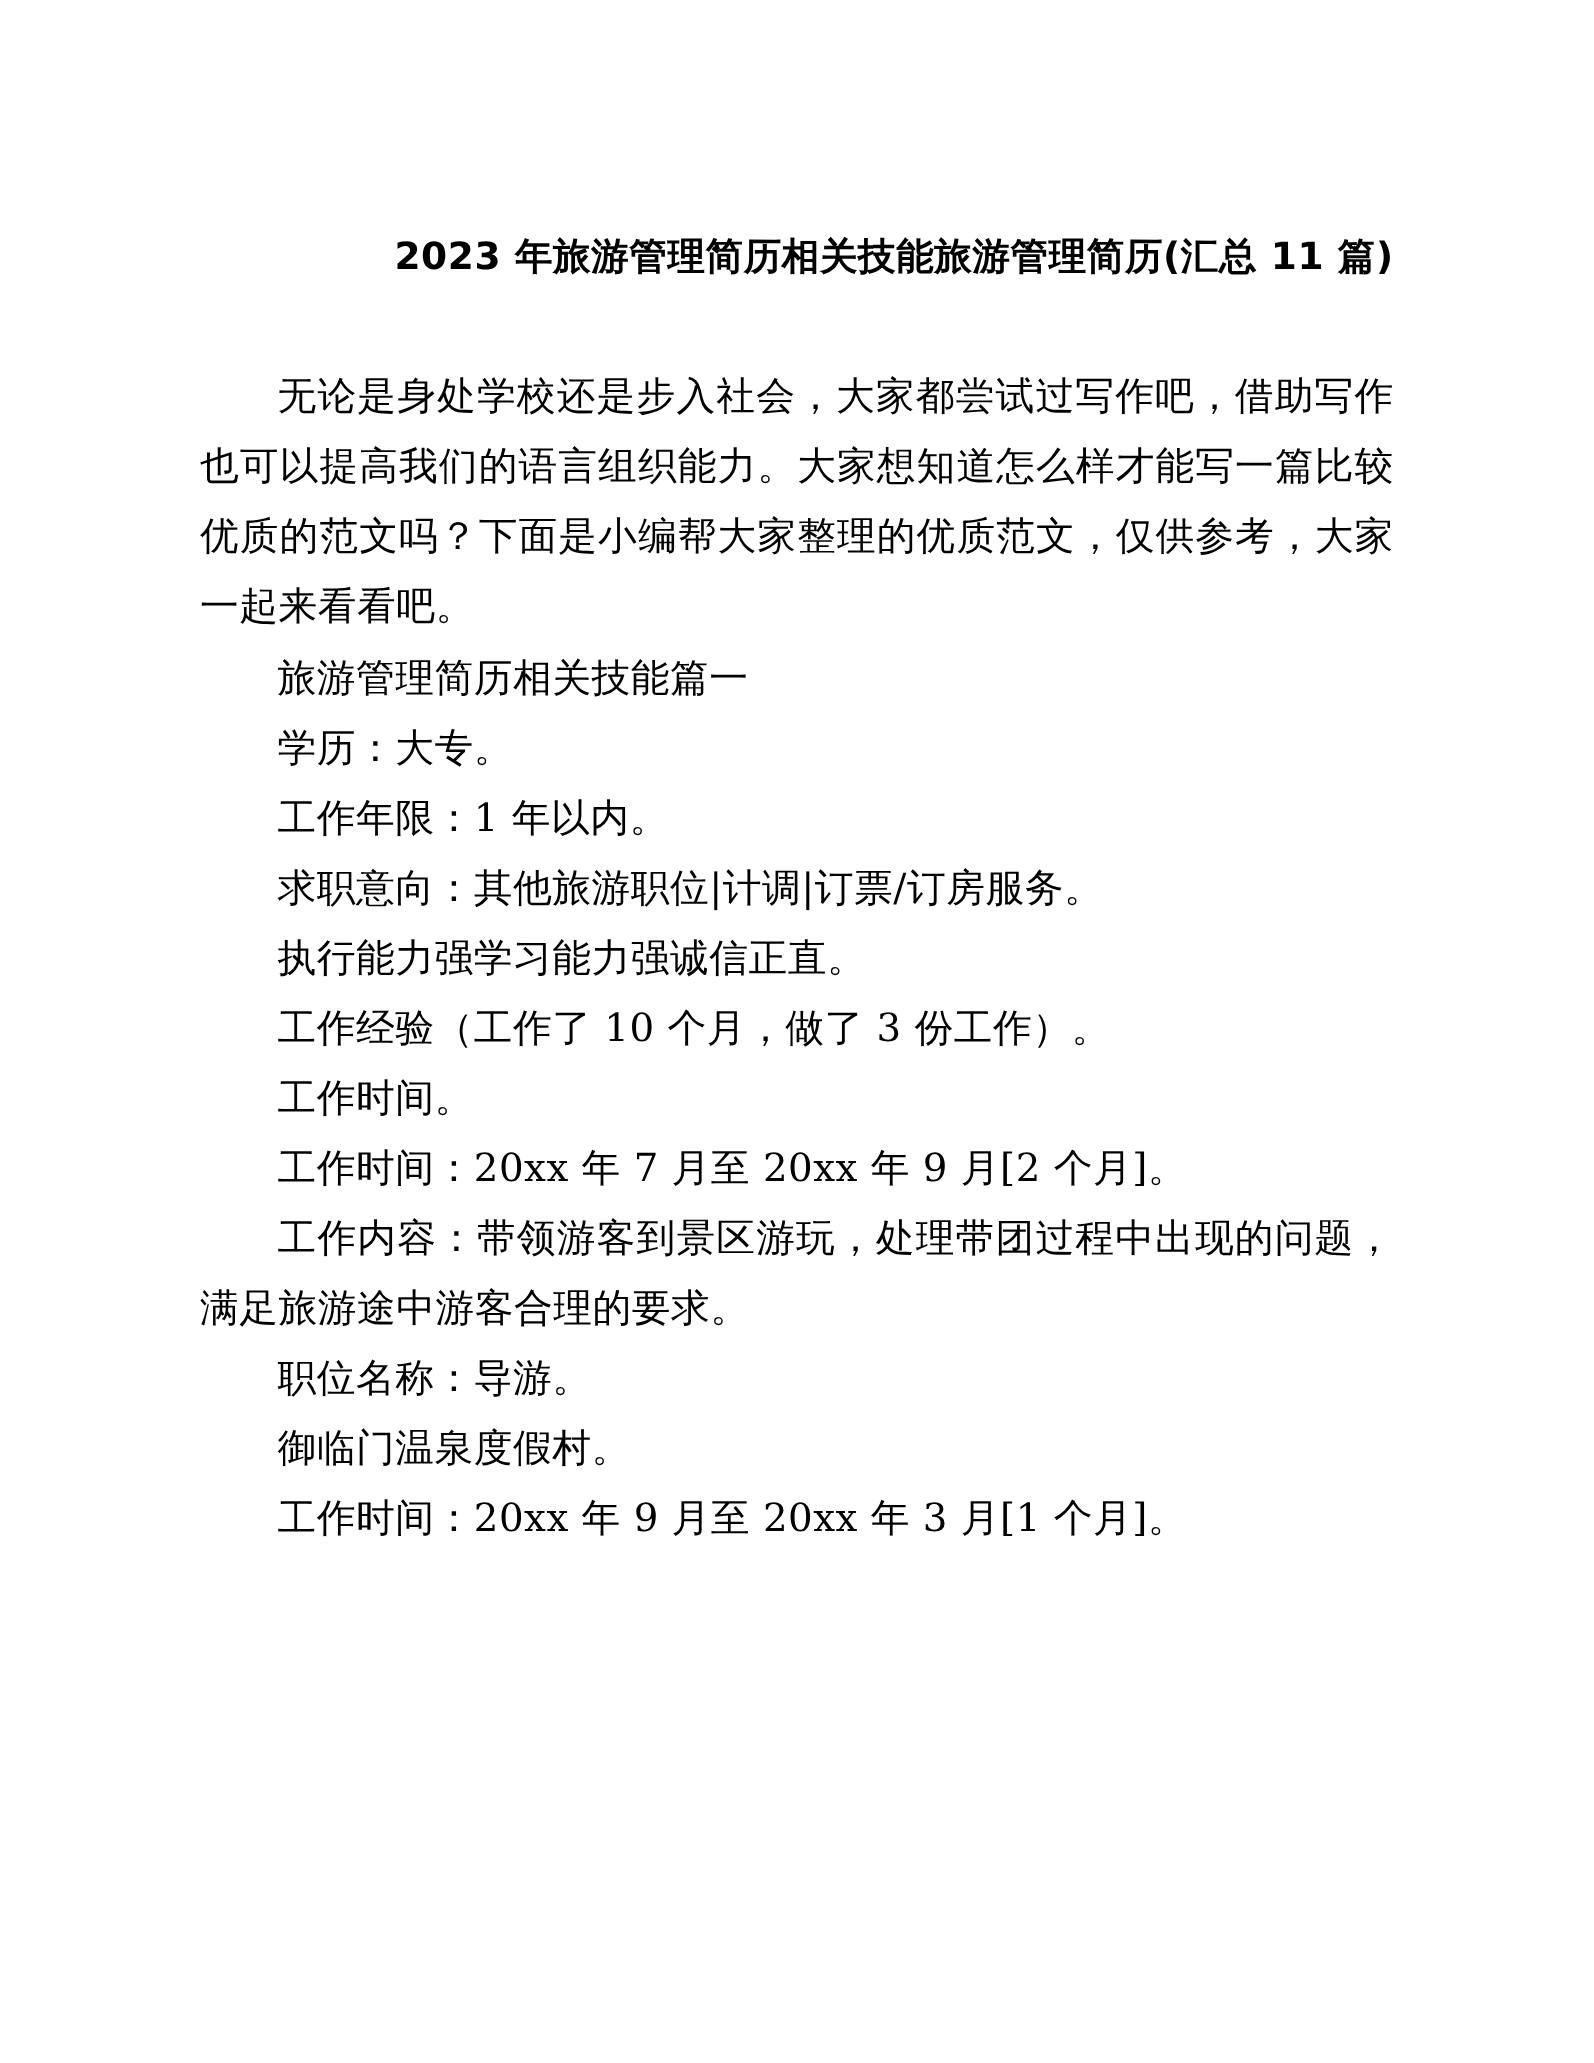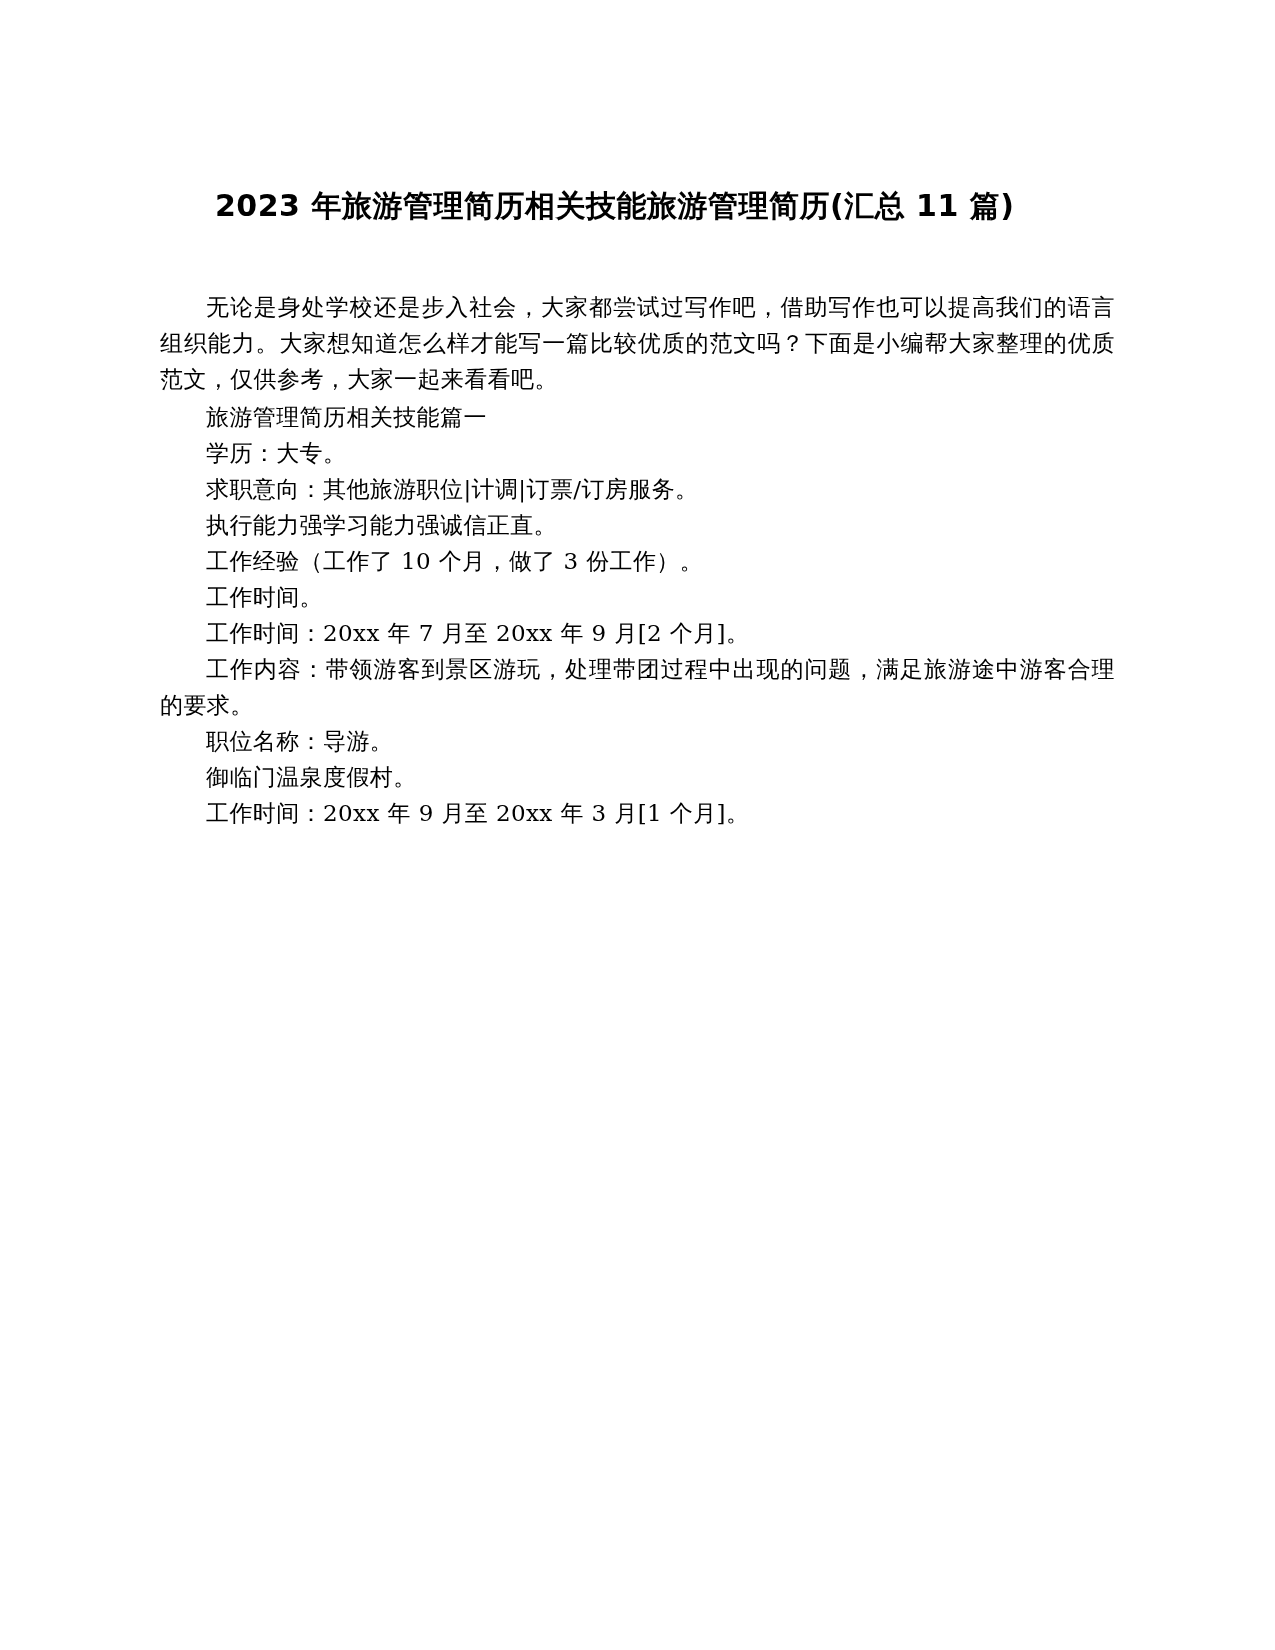--- a/index.html
+++ b/index.html
@@ -20,27 +20,27 @@
     height: 1650px;
     padding: 185px 160px 0 160px;
     position: relative;
   }
   .doc-title {
     font-family: "DejaVu Sans", "Liberation Sans", sans-serif;
     font-size: 30px;
     font-weight: 700;
     line-height: 1.4;
     letter-spacing: 0.5px;
-    text-align: left;
+    text-align: right;
     margin: 0 0 62px 55px;
     color: #000;
   }
   .body-text {
-    font-size: 23px;
-    line-height: 36px;
+    font-size: 31px;
+    line-height: 56px;
     letter-spacing: 0.4px;
     text-align: justify;
     text-justify: inter-ideograph;
   }
   .para {
     margin: 0;
     text-indent: 2em;
   }
   .para + .para {
     margin-top: 0;
@@ -53,20 +53,21 @@
 <body>
 
 <div class="page">
 
   <h1 class="doc-title">2023 年旅游管理简历相关技能旅游管理简历(汇总 11 篇)</h1>
 
   <div class="body-text">
     <p class="para intro">无论是身处学校还是步入社会，大家都尝试过写作吧，借助写作也可以提高我们的语言组织能力。大家想知道怎么样才能写一篇比较优质的范文吗？下面是小编帮大家整理的优质范文，仅供参考，大家一起来看看吧。</p>
     <p class="para">旅游管理简历相关技能篇一</p>
     <p class="para">学历：大专。</p>
+    <p class="para">工作年限：1 年以内。</p>
     <p class="para">求职意向：其他旅游职位|计调|订票/订房服务。</p>
     <p class="para">执行能力强学习能力强诚信正直。</p>
     <p class="para">工作经验（工作了 10 个月，做了 3 份工作）。</p>
     <p class="para">工作时间。</p>
     <p class="para">工作时间：20xx 年 7 月至 20xx 年 9 月[2 个月]。</p>
     <p class="para">工作内容：带领游客到景区游玩，处理带团过程中出现的问题，满足旅游途中游客合理的要求。</p>
     <p class="para">职位名称：导游。</p>
     <p class="para">御临门温泉度假村。</p>
     <p class="para">工作时间：20xx 年 9 月至 20xx 年 3 月[1 个月]。</p>
   </div>

